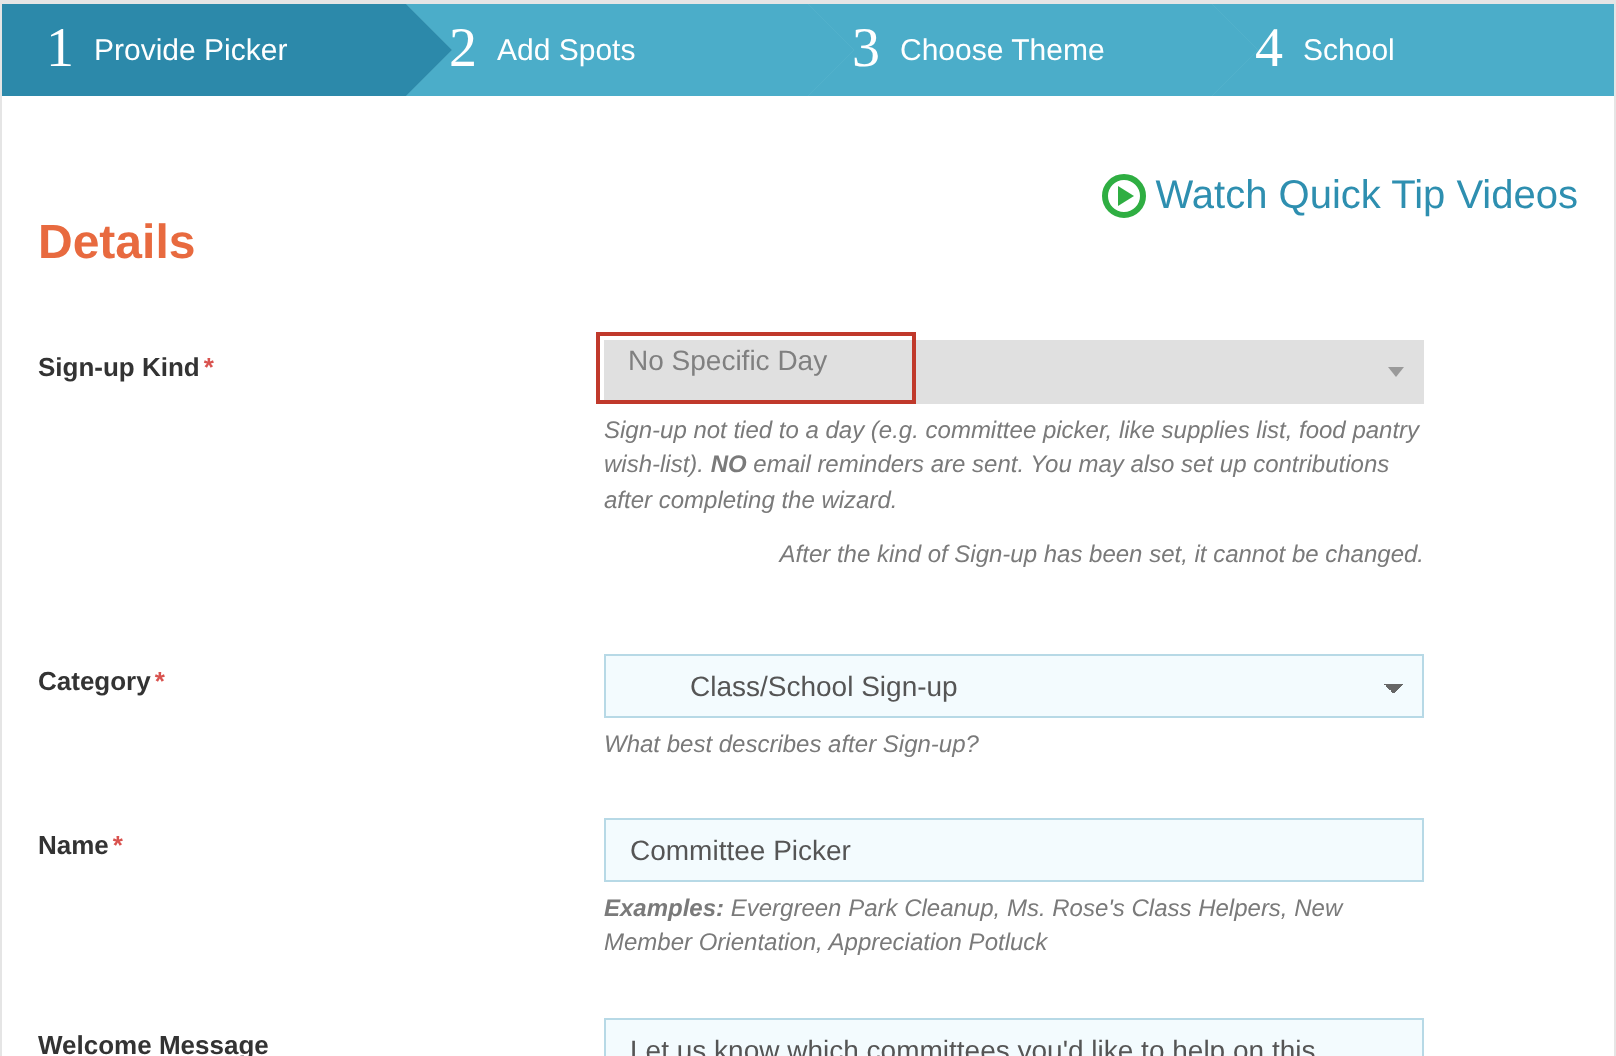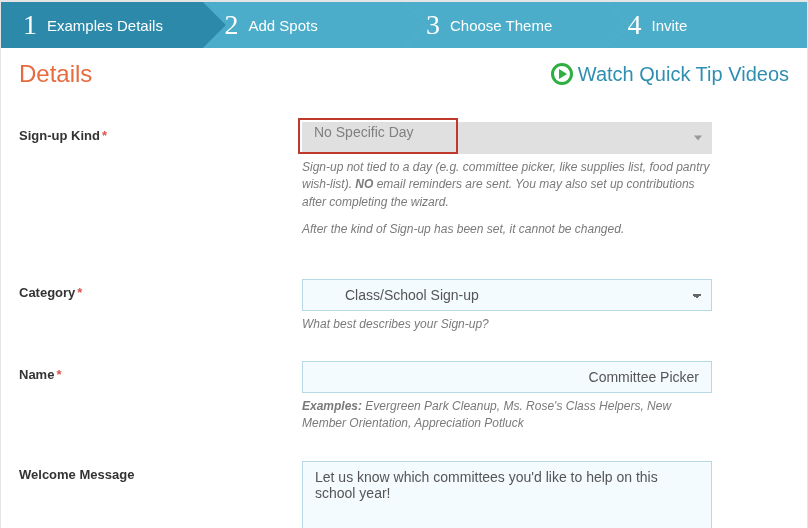--- a/index.html
+++ b/index.html
@@ -81,23 +81,24 @@
     font-size: 13px;
   }
   .topline {
     display: flex;
     justify-content: space-between;
     align-items: center;
     margin-bottom: 34px;
   }
   .section-title {
     font-family: "Helvetica Neue", Arial, sans-serif;
-    font-weight: 400;
+    font-weight: 700;
     font-size: 24px;
     color: #e86a3f;
+    margin-top: 48px;
   }
   .quickvids {
     display: inline-flex;
     color: #2e8fb0;
     font-size: 20px;
     font-weight: 500;
     text-decoration: none;
     gap: 5px;
   }
   .play-icon {
@@ -186,47 +187,47 @@
   }
   .select{
     height:32px;
     appearance:none;-webkit-appearance:none;
     background-image: linear-gradient(45deg, transparent 50%, #666 50%), linear-gradient(135deg, #666 50%, transparent 50%);
     background-position: calc(100% - 14px) 14px, calc(100% - 9px) 14px;
     background-size: 5px 5px, 5px 5px;
     background-repeat: no-repeat;
     padding-left: 42px;
   }
-  .text-input{height:32px;text-align:right;}
+  .text-input{height:32px;}
   .textarea{
     height:80px;
     resize:both;
   }
 
   .row-kind{margin-bottom:40px;}
 </style>
 </head>
 <body>
 
 <div class="wizard">
   <div class="step active">
     <span class="num">1</span>
-    <span>Examples Details</span>
+    <span>Provide Picker</span>
   </div>
   <div class="step">
     <span class="num">2</span>
     <span>Add Spots</span>
   </div>
   <div class="step">
     <span class="num">3</span>
     <span>Choose Theme</span>
   </div>
   <div class="step">
     <span class="num">4</span>
-    <span>Invite</span>
+    <span>School</span>
   </div>
 </div>
 
 <div class="body">
   <div class="topline">
     <div class="section-title">Details</div>
     <a href="#" class="quickvids">
       <span class="play-icon"></span>
       <span>Watch Quick Tip Videos</span>
     </a>
@@ -239,33 +240,33 @@
     <div class="field">
       <div class="locked-wrap">
         <div class="locked-select">
           <span>No Specific Day</span>
         </div>
         <span class="highlight-box"></span>
       </div>
       <div class="hint">
         <span>Sign-up not tied to a day (e.g. committee picker, like supplies list, food pantry wish-list). </span><b>NO</b><span> email reminders are sent. You may also set up contributions after completing the wizard.</span>
       </div>
-      <div class="hint" style="margin-top:10px;">After the kind of Sign-up has been set, it cannot be changed.</div>
+      <div class="hint" style="margin-top:10px;text-align:right;">After the kind of Sign-up has been set, it cannot be changed.</div>
     </div>
   </div>
 
   <div class="form-row">
     <div class="lbl">
       <span>Category</span><span class="req">*</span>
     </div>
     <div class="field">
       <select class="select">
         <option>Class/School Sign-up</option>
       </select>
-      <div class="hint">What best describes your Sign-up?</div>
+      <div class="hint">What best describes after Sign-up?</div>
     </div>
   </div>
 
   <div class="form-row">
     <div class="lbl">
       <span>Name</span><span class="req">*</span>
     </div>
     <div class="field">
       <input class="text-input" value="Committee Picker" style="">
       <div class="hint"><b>Examples:</b><span> Evergreen Park Cleanup, Ms. Rose's Class Helpers, New Member Orientation, Appreciation Potluck</span></div>

